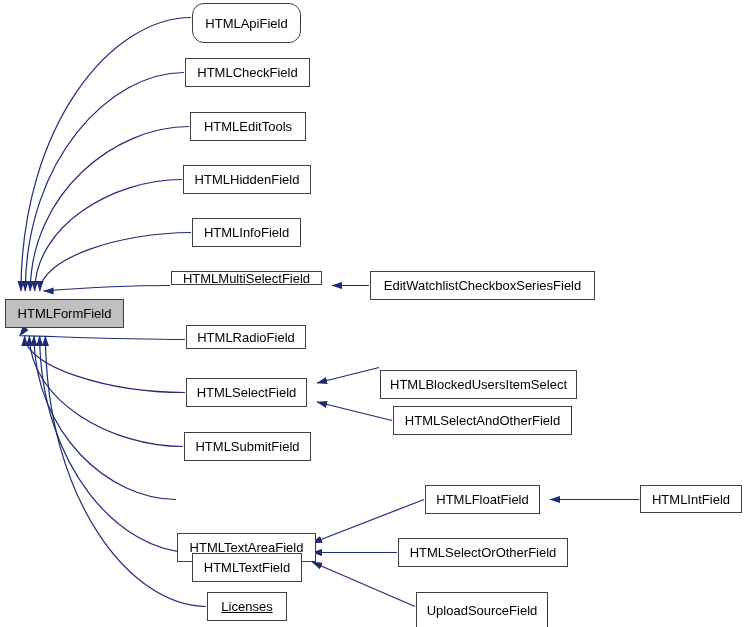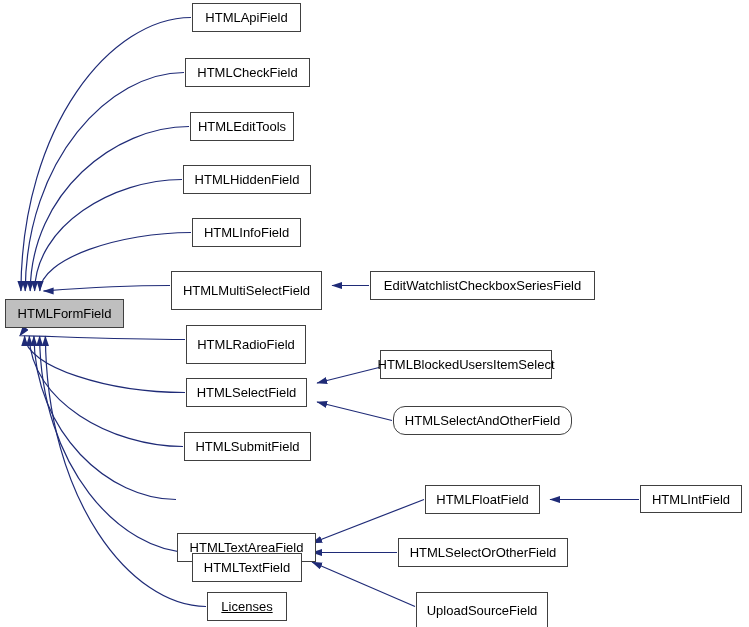--- a/index.html
+++ b/index.html
@@ -81,63 +81,63 @@
         <path d="M 397.0 552.5 L 312.0 552.5"></path>
         <path d="M 415.0 606.5 L 312.0 562.0"></path>
         <path d="M 639.0 499.5 L 550.0 499.5"></path>
       </g>
   </svg>
 
   <div id="node-layer">
       <div class="node root" style="left: 5px; top: 299px; width: 119px; height: 29px;">
         <span class="node-label">HTMLFormField</span>
       </div>
-      <div class="node" style="left: 192px; top: 3px; width: 109px; height: 29px;">
+      <div class="node" style="left: 192px; top: 3px; width: 109px; height: 40px; border-radius: 12px;">
         <span class="node-label">HTMLApiField</span>
       </div>
       <div class="node" style="left: 185px; top: 58px; width: 125px; height: 29px;">
         <span class="node-label">HTMLCheckField</span>
       </div>
-      <div class="node" style="left: 190px; top: 112px; width: 104px; height: 29px;">
+      <div class="node" style="left: 190px; top: 112px; width: 116px; height: 29px;">
         <span class="node-label">HTMLEditTools</span>
       </div>
       <div class="node" style="left: 183px; top: 165px; width: 128px; height: 29px;">
         <span class="node-label">HTMLHiddenField</span>
       </div>
       <div class="node" style="left: 192px; top: 218px; width: 109px; height: 29px;">
         <span class="node-label">HTMLInfoField</span>
       </div>
-      <div class="node" style="left: 171px; top: 271px; width: 151px; height: 39px;">
+      <div class="node" style="left: 171px; top: 271px; width: 151px; height: 14px;">
         <span class="node-label">HTMLMultiSelectField</span>
       </div>
-      <div class="node" style="left: 186px; top: 325px; width: 120px; height: 39px;">
+      <div class="node" style="left: 186px; top: 325px; width: 120px; height: 24px;">
         <span class="node-label">HTMLRadioField</span>
       </div>
       <div class="node" style="left: 186px; top: 378px; width: 121px; height: 29px;">
         <span class="node-label">HTMLSelectField</span>
       </div>
       <div class="node" style="left: 184px; top: 432px; width: 127px; height: 29px;">
         <span class="node-label">HTMLSubmitField</span>
       </div>
       <div class="node" style="left: 177px; top: 485px; width: 139px; height: 29px; margin-top: 48px;">
         <span class="node-label">HTMLTextAreaField</span>
       </div>
       <div class="node" style="left: 192px; top: 538px; width: 110px; height: 29px; margin-top: 15px;">
         <span class="node-label">HTMLTextField</span>
       </div>
       <div class="node" style="left: 207px; top: 592px; width: 80px; height: 29px; text-decoration: underline;">
         <span class="node-label">Licenses</span>
       </div>
       <div class="node" style="left: 370px; top: 271px; width: 225px; height: 29px;">
         <span class="node-label">EditWatchlistCheckboxSeriesField</span>
       </div>
-      <div class="node" style="left: 380px; top: 350px; width: 172px; height: 29px;">
+      <div class="node" style="left: 380px; top: 370px; width: 197px; height: 29px;">
         <span class="node-label">HTMLBlockedUsersItemSelect</span>
       </div>
-      <div class="node" style="left: 393px; top: 406px; width: 179px; height: 29px; border-radius: 12px;">
+      <div class="node" style="left: 393px; top: 406px; width: 179px; height: 29px;">
         <span class="node-label">HTMLSelectAndOtherField</span>
       </div>
       <div class="node" style="left: 425px; top: 485px; width: 115px; height: 29px;">
         <span class="node-label">HTMLFloatField</span>
       </div>
       <div class="node" style="left: 398px; top: 538px; width: 170px; height: 29px;">
         <span class="node-label">HTMLSelectOrOtherField</span>
       </div>
       <div class="node" style="left: 416px; top: 592px; width: 132px; height: 37px;">
         <span class="node-label">UploadSourceField</span>

